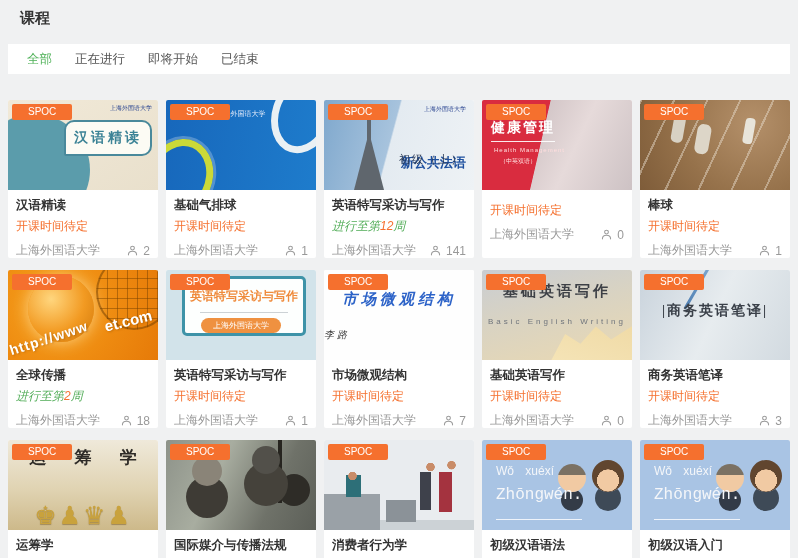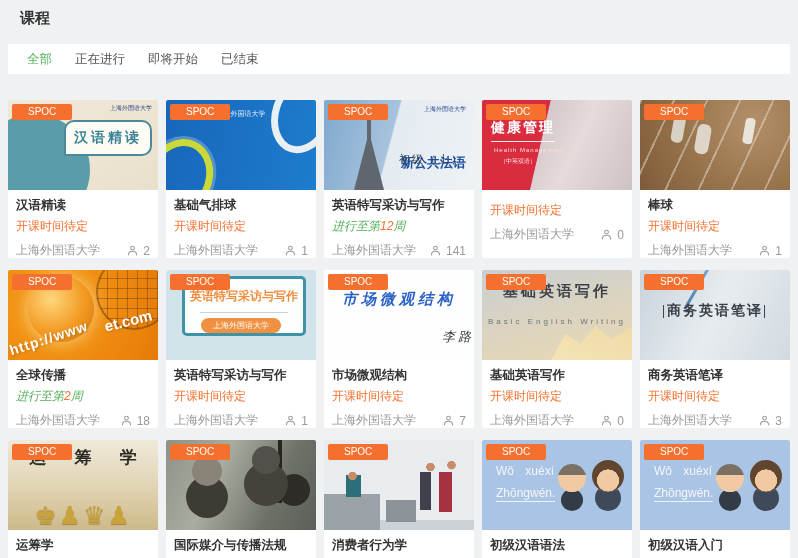--- a/index.html
+++ b/index.html
@@ -92,22 +92,22 @@
   .th-interview::before { content:""; position:absolute; left:16px; right:10px; top:6px; bottom:24px;
       background:#fdfffe; border:3px solid #3e93a8; border-radius:5px; }
   .th-interview::after { content:""; position:absolute; left:34px; right:28px; top:42px; border-top:1px solid #ccd2d5; }
   .iv1 { left:16px; right:10px; top:18px; text-align:center; color:#ef8b3c; font-weight:bold; font-size:12px; }
   .iv2 { left:50%; transform:translateX(-50%); top:48px; background:#ef9140; color:#fff; font-size:8px;
          padding:2px 12px; border-radius:10px; }
 
   .th-market { background:#fefefe; }
   .mk1 { left:0; right:0; top:20px; text-align:center; color:#2d63c8; font-weight:bold; font-style:italic;
          font-size:15px; letter-spacing:4px; font-family:"Liberation Serif",serif; }
-  .mk2 { left:0; right:0; top:58px; text-align:right; color:#3a3a3a; font-style:italic; font-size:13px;
-         letter-spacing:3px; font-family:"Liberation Serif",serif;padding-left:12px; }
+  .mk2 { left:0; right:0; top:58px; text-align:left; color:#3a3a3a; font-style:italic; font-size:10px;
+         letter-spacing:3px; font-family:"Liberation Serif",serif; }
 
   .th-basicwriting { background:linear-gradient(165deg,#c9cdd3 0%,#d9d3c2 45%,#ead9b2 100%); }
   .th-basicwriting::after { content:""; position:absolute; right:-8px; bottom:-14px; width:96px; height:54px;
       background:linear-gradient(20deg,#f6e6ba,#efd9a4);
       clip-path:polygon(0 100%,22% 26%,38% 44%,54% 12%,70% 36%,100% 2%,100% 100%); }
   .bw1 { left:0; right:0; top:12px; text-align:center; color:#3d4046; font-weight:bold; font-size:15px; letter-spacing:3px; }
   .bw2 { left:0; right:0; top:47px; text-align:center; color:#70757c; font-size:8px; letter-spacing:3px; }
 
   .th-transbiz { background:linear-gradient(115deg,#c9d3dc 0%,#e7ecef 50%,#d2dae0 100%); }
   .th-transbiz::before { content:""; position:absolute; left:56px; top:-8px; width:3px; height:50px;
@@ -140,21 +140,21 @@
       linear-gradient(#8b9298,#8b9298) 52% 88%/30px 22px no-repeat,
       linear-gradient(#ccd2d6,#ccd2d6) 0 100%/100% 10px no-repeat,
       #e9ecef; }
 
   .th-chinese { background:#a9c4e4; }
   .th-chinese::before { content:""; position:absolute; right:46px; top:24px; width:28px; height:28px; border-radius:50%;
       background:linear-gradient(180deg,#7b7163 40%,#f1caa3 40%); box-shadow:0 22px 0 -3px #333b47; }
   .th-chinese::after { content:""; position:absolute; right:8px; top:20px; width:32px; height:32px; border-radius:50%;
       background:radial-gradient(circle at 50% 64%, #f1caa3 42%, #61462f 43%); box-shadow:0 22px 0 -3px #3e4a57; }
   .cn1 { left:14px; top:24px; color:#f4f6f9; font-size:12px; word-spacing:8px; }
-  .cn2 { left:14px; top:46px; color:#f4f6f9; font-size:12px; border-bottom:1px solid rgba(255,255,255,.8); padding-bottom:1px; }
+  .cn2 { left:14px; top:46px; color:#f4f6f9; font-size:16px; border-bottom:1px solid rgba(255,255,255,.8); padding-bottom:15px;font-family:Liberation Mono, monospace; }
 </style>
 </head>
 <body>
 
 <div class="page-header">
   <div class="page-title">课程</div>
 </div>
 
 <div class="tabbar">
   <span class="tab active">全部</span>

